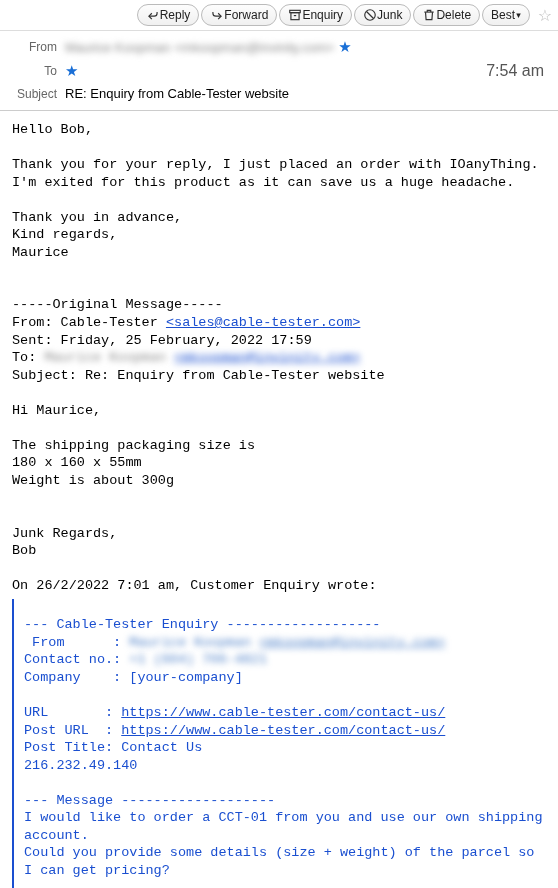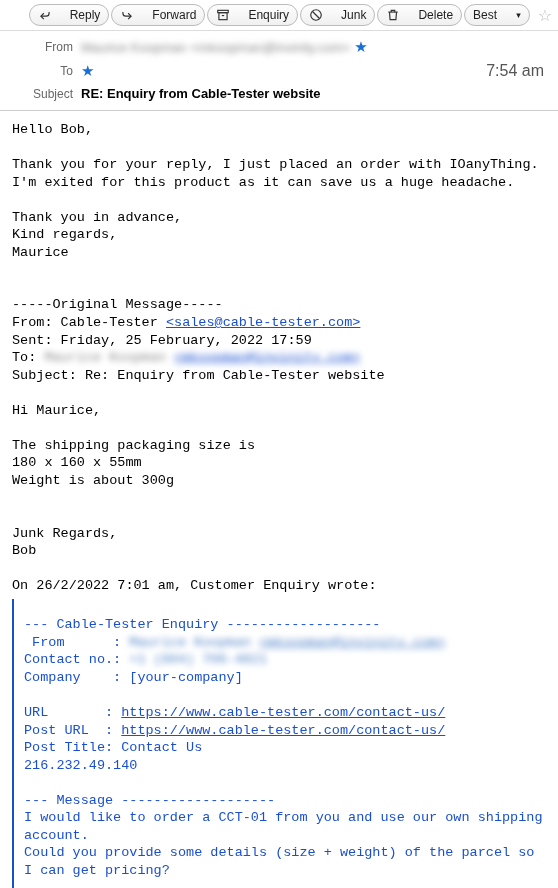--- a/index.html
+++ b/index.html
@@ -16,21 +16,21 @@
     display: flex;
     justify-content: flex-end;
     align-items: center;
     padding: 4px 6px;
     gap: 2px;
     border-bottom: 1px solid #ddd;
   }
   .tbtn {
     display: inline-flex;
     align-items: center;
-    gap: 18px;
+    gap: 0;
     padding: 3px 8px;
     border: 1px solid #bbb;
     background: linear-gradient(#fdfdfd,#f0f0f0);
     border-radius: 11px;
     font-size: 12px;
     cursor: pointer;
     color: #222;
   }
   .tbtn svg { width: 14px; height: 14px; }
   .star-outline {
@@ -41,38 +41,37 @@
   }
   .headers {
     padding: 4px 10px 6px 10px;
     border-bottom: 1px solid #ccc;
   }
   .hrow {
     display: flex;
     align-items: center;
     padding: 3px 0;
     font-size: 13px;
-    margin-left: 16px;
   }
   .hlabel {
     width: 55px;
     text-align: right;
     color: #666;
     padding-right: 8px;
     font-size: 12px;
   }
   .hval { flex: 1; display:flex; align-items:center; gap:4px; }
   .blurred {
     filter: blur(3px);
     color: #888;
     user-select: none;
   }
   .star-blue { color:#1a6fd6; font-size:15px; }
   .time { color:#555; font-size:16px; padding-right:4px;}
-  .subject-val { font-weight: 700; }
+  .subject-val { font-weight: 400; }
   .body-area {
     padding: 10px 12px 20px 12px;
     font-family: "Consolas","Courier New",monospace;
     font-size: 13.5px;
     line-height: 1.3;
     white-space: pre-wrap;
     word-wrap: break-word;
   }
   .link { color: #1a4fd0; text-decoration: underline; cursor:pointer;margin-top:44px;}
   .quoted {

